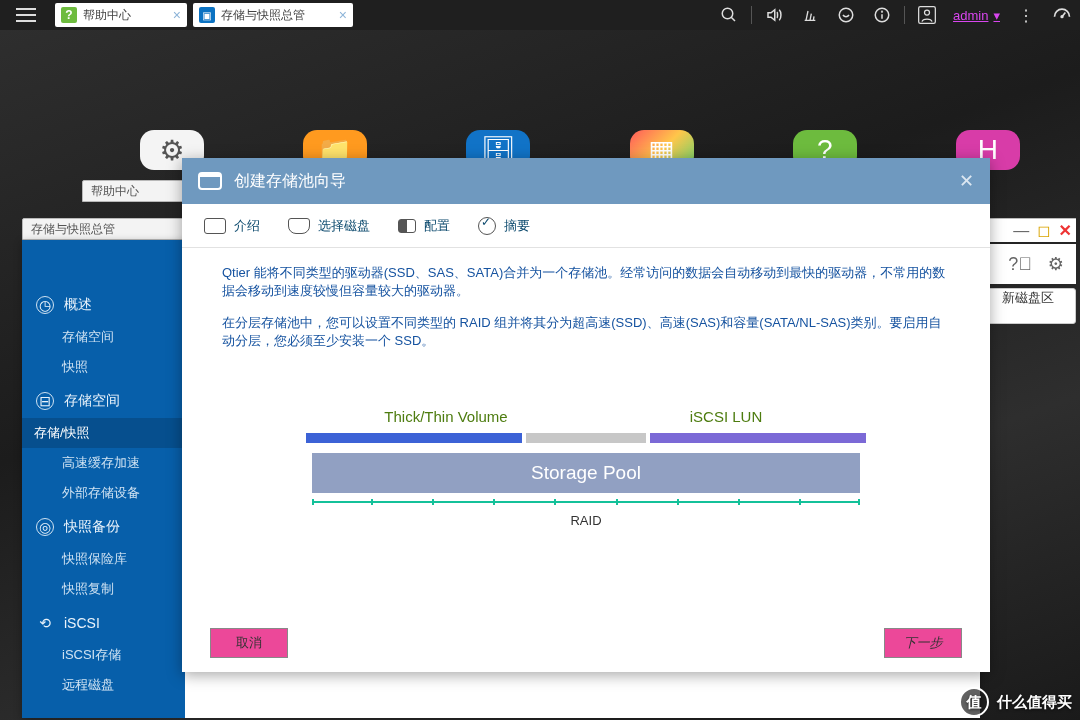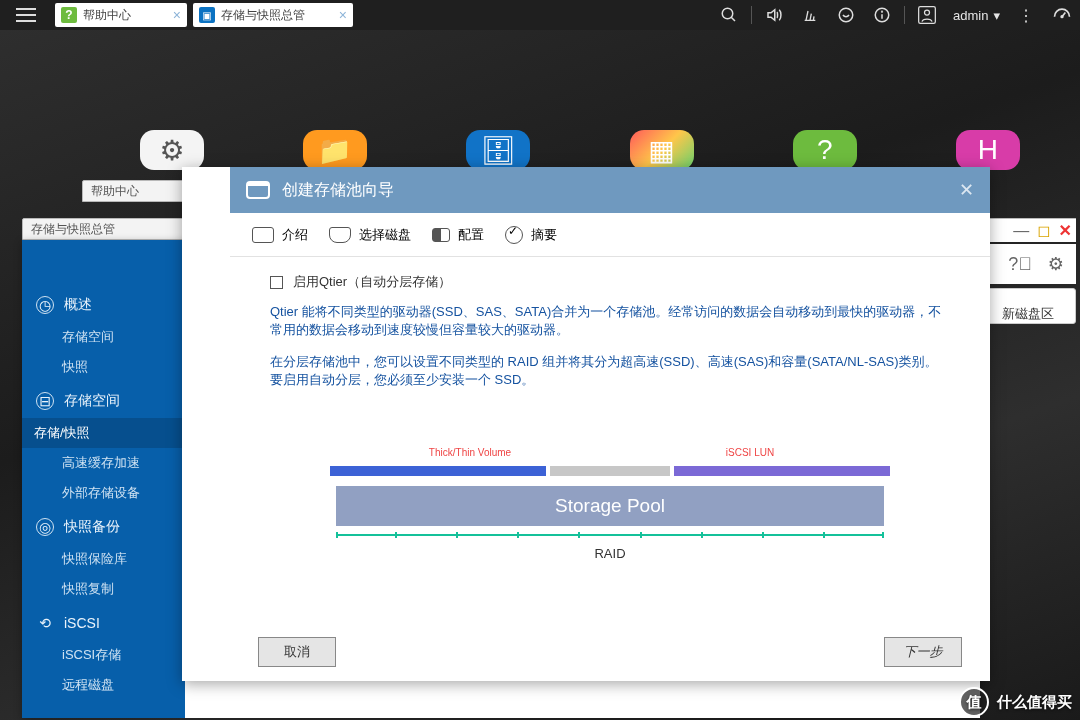--- a/index.html
+++ b/index.html
@@ -11,84 +11,84 @@
 .hamburger div { width: 20px; height: 2px; background: #ddd; box-shadow: 0 -6px 0 #ddd, 0 6px 0 #ddd; }
 .task { height: 24px; margin: 3px 3px; background: #fff; display: flex; align-items: center; border-radius: 2px; padding: 0 6px; gap: 6px; color: #444; font-size: 12px; cursor: pointer; }
 .task .x { color: #8db4d8; font-size: 14px; }
 .task1 { width: 132px; }
 .task2 { width: 160px; }
 .hc-ico { width: 16px; height: 16px; background: #6dbb3e; border-radius: 2px; display: flex; align-items: center; justify-content: center; color: #fff; font-size: 12px; font-weight: bold; }
 .sm-ico { width: 16px; height: 16px; background: #0b72c2; border-radius: 2px; display: flex; align-items: center; justify-content: center; color: #fff; font-size: 10px; }
 .top-spacer { flex: 1; }
 .top-icon { width: 36px; height: 30px; display: flex; align-items: center; justify-content: center; color: #ddd; font-size: 16px; cursor: pointer; }
 .top-div { width: 1px; height: 18px; background: #555; margin: 0 4px; }
-.admin { color: #e5e5e5; font-size: 13px; display: flex; align-items: center; gap: 5px; padding: 0 8px; cursor: pointer; }
+.admin { color: #d946ef; font-size: 13px; display: flex; align-items: center; gap: 5px; padding: 0 8px; cursor: pointer; text-decoration: underline; }
 
 
 .desktop { position: absolute; left: 0; top: 30px; right: 0; bottom: 0;
   background: linear-gradient(160deg, #2e2e2e 0%, #1c1c1c 40%, #2e2e2e 70%, #1a1a1a 100%);
   background-size: 100% 100%; }
 .desk-icons { position: absolute; top: 100px; left: 140px; right: 60px; display: flex; justify-content: space-between; }
 .d-icon { width: 64px; height: 40px; border-radius: 14px; display: flex; align-items: center; justify-content: center; font-size: 28px; color: #fff; }
 
 
 .sub1 { position: absolute; left: 82px; top: 180px; width: 120px; height: 22px; background: #f3f3f3; border: 1px solid #b8b8b8; border-radius: 2px 2px 0 0; font-size: 12px; color: #555; display: flex; align-items: center; padding: 0 8px; }
 .sub2 { position: absolute; left: 22px; top: 218px; width: 180px; height: 22px; background: #f3f3f3; border: 1px solid #b8b8b8; border-radius: 2px 2px 0 0; font-size: 12px; color: #555; display: flex; align-items: center; padding: 0 8px; }
 .sub3 { position: absolute; left: 980px; top: 218px; width: 96px; height: 24px; background: #fff; border-top: 1px solid #bbb; display: flex; align-items: center; justify-content: flex-end; gap: 8px; padding-right: 4px; font-size: 16px; color: #666; }
 .sub3 .y { color: #d9a400; } .sub3 .r { color: #e33; font-weight: bold; }
 .sub4 { position: absolute; left: 980px; top: 244px; width: 96px; height: 40px; background: #fff; display: flex; align-items: center; justify-content: flex-end; gap: 16px; padding-right: 12px; font-size: 18px; color: #666; }
-.sub5 { position: absolute; left: 980px; top: 288px; width: 96px; height: 36px; background: #fff; display: flex; align-items: flex-end; justify-content: center; font-size: 13px; color: #333; border: 1px solid #ccc; border-radius: 3px; }
+.sub5 { position: absolute; left: 980px; top: 288px; width: 96px; height: 36px; background: #fff; display: flex; align-items: flex-start; justify-content: center; font-size: 13px; color: #333; border: 1px solid #ccc; border-radius: 3px; }
 
 
 .sm-window { position: absolute; left: 22px; top: 240px; width: 958px; height: 478px; background: #fff; box-shadow: 0 2px 8px rgba(0,0,0,.3); display: flex; }
 .sm-head { position: absolute; left: 22px; top: 240px; width: 958px; height: 46px; background: #fff; border-bottom: 0px solid #ddd; display: flex; align-items: center; padding: 0 14px; gap: 10px; font-size: 17px; color: #333; font-weight: 500; }
 .sm-head .ico { width: 30px; height: 26px; background: #0b72c2; border-radius: 3px; display: flex; align-items: center; justify-content: center; color: #fff; font-size: 12px; }
 .sidebar { width: 163px; background: #075faa; color: #fff; font-size: 13px; padding-top: 46px; height: 100%; }
 .sb-h { display: flex; align-items: center; gap: 10px; padding: 10px 14px 8px; font-size: 14px; font-weight: 500; color: #eaf3fb; cursor: pointer; }
 .sb-i { padding: 6px 14px 6px 40px; color: #cfe2f2; cursor: pointer; }
 .sb-i.active { background: #064f8e; color: #fff; padding-left: 12px; }
 .sb-ico { width: 18px; height: 18px; border: 1.5px solid #cfe2f2; border-radius: 50%; display: flex; align-items: center; justify-content: center; }
 
 
-.modal { position: absolute; left: 182px; top: 167px; width: 808px; height: 514px; background: #fff; box-shadow: 0 3px 14px rgba(0,0,0,.35); display: flex; flex-direction: column; padding-left: 48px; }
+.modal { position: absolute; left: 182px; top: 158px; width: 808px; height: 514px; background: #fff; box-shadow: 0 3px 14px rgba(0,0,0,.35); display: flex; flex-direction: column; }
 .modal-head { height: 46px; background: #6f99bf; color: #fff; display: flex; align-items: center; padding: 0 16px; font-size: 16px; gap: 12px; }
 .modal-head .mh-ico { width: 24px; height: 18px; border: 2px solid #fff; border-radius: 4px; border-top-width: 5px; }
 .modal-head .mh-close { margin-left: auto; color: #dce7f1; cursor: pointer; font-size: 18px; }
-.steps { height: 44px; border-bottom: 1px solid #e2e2e2; display: flex; align-items: center; gap: 21px; padding: 0 22px; font-size: 13px; color: #000000; }
+.steps { height: 44px; border-bottom: 1px solid #e2e2e2; display: flex; align-items: center; gap: 28px; padding: 0 22px; font-size: 13px; color: #0c4a6e; }
 .step { display: flex; align-items: center; gap: 8px; cursor: pointer; }
 .step.active { font-weight: 500; }
 .step-ico { width: 22px; height: 16px; border: 1.5px solid #555; border-radius: 3px; }
 .step-ico.disk { border-radius: 3px 3px 8px 8px; }
 .step-ico.cfg { width: 18px; height: 14px; background: linear-gradient(90deg,#555 50%,#fff 50%); border-color:#555; }
 .step-ico.sum { width: 18px; height: 18px; border-radius: 50%; position: relative; }
 .step-ico.sum::after { content: "✓"; position: absolute; left: 2px; top: -3px; font-size: 12px; }
 
 .modal-body { flex: 1; padding: 16px 40px 10px 40px; font-size: 13px; color: #1653a0; overflow: hidden; }
 .chk-row { display: flex; align-items: center; gap: 10px; color: #333; margin-bottom: 12px; cursor: pointer; }
 .chk { width: 13px; height: 13px; border: 1px solid #555; }
 .para { margin-bottom: 14px; }
 .para3 { margin-top: 36px; }
 
 .diagram { margin-top: 58px; display: flex; flex-direction: column; align-items: center; }
-.dg-labels { width: 560px; display: flex; font-size: 10px; color: #ef4444; font-weight: 500; }
+.dg-labels { width: 560px; display: flex; font-size: 15px; color: #4d7c0f; font-weight: 500; }
 .dg-labels div { flex: 1; text-align: center; }
 .dg-bars { width: 560px; height: 10px; display: flex; gap: 4px; margin-top: 8px; }
 .bar-a { flex: 1; background: #3c62d6; }
 .bar-mid { width: 120px; background: #c7c7c7; }
 .bar-b { flex: 1; background: #7b69d6; }
 .dg-pool { width: 560px; height: 40px; background: #91a0c2; color: #fff; font-size: 19px; margin-top: 10px; display: flex; align-items: center; justify-content: center; border-left: 6px solid #fff; border-right: 6px solid #fff; }
 .dg-raid { width: 548px; margin-top: 6px; border-bottom: 2px solid #14c19a; height: 4px; position: relative; }
 .dg-raid::before, .dg-raid::after { content: ""; position: absolute; top: 0; width: 2px; height: 6px; background: #14c19a; }
 .dg-raid::before { left: 0; } .dg-raid::after { right: 0; }
 .dg-raid-ticks { position: absolute; left:0; right:0; top:0; height:6px; display:flex; justify-content: space-evenly; }
 .dg-raid-ticks span { width:2px; height:6px; background:#14c19a; }
 .dg-raid-label { font-size: 13px; color: #333; margin-top: 10px; }
 
 .modal-feet { height: 58px; display: flex; align-items: center; padding: 0 28px; }
-.btn { min-width: 78px; height: 30px; border: 1px solid #888; background: #e5e5e5; color: #333; font-size: 13px; display: flex; align-items: center; justify-content: center; cursor: pointer; }
+.btn { min-width: 78px; height: 30px; border: 1px solid #888; background: #ec4899; color: #333; font-size: 13px; display: flex; align-items: center; justify-content: center; cursor: pointer; }
 .btn + .btn { margin-left: auto; font-style: italic; }
 
 .watermark { position: absolute; right: 8px; bottom: 3px; color: #fff; font-size: 15px; font-weight: 600; display: flex; align-items: center; gap: 8px; text-shadow: 0 1px 3px rgba(0,0,0,.7); z-index: 50; }
 .wm-circ { width: 30px; height: 30px; border-radius: 50%; background: rgba(30,30,30,.7); border: 2px solid #fff; display: flex; align-items: center; justify-content: center; font-size: 15px; }
 </style>
 </head>
 <body>
 
 <div class="topbar">
   <div class="hamburger">
@@ -243,24 +243,20 @@
     <div class="step">
         <span class="step-ico cfg"></span>
         <span>配置</span>
       </div>
     <div class="step">
         <span class="step-ico sum"></span>
         <span>摘要</span>
       </div>
   </div>
   <div class="modal-body">
-    <div class="chk-row">
-      <span class="chk"></span>
-      <span>启用Qtier（自动分层存储）</span>
-    </div>
     <div class="para">Qtier 能将不同类型的驱动器(SSD、SAS、SATA)合并为一个存储池。经常访问的数据会自动移动到最快的驱动器，不常用的数据会移动到速度较慢但容量较大的驱动器。</div>
     <div class="para">在分层存储池中，您可以设置不同类型的 RAID 组并将其分为超高速(SSD)、高速(SAS)和容量(SATA/NL-SAS)类别。要启用自动分层，您必须至少安装一个 SSD。</div>
     <div class="diagram">
       <div class="dg-labels">
         <div>Thick/Thin Volume</div>
         <div>iSCSI LUN</div>
       </div>
       <div class="dg-bars">
         <div class="bar-a"></div>
         <div class="bar-mid"></div>

